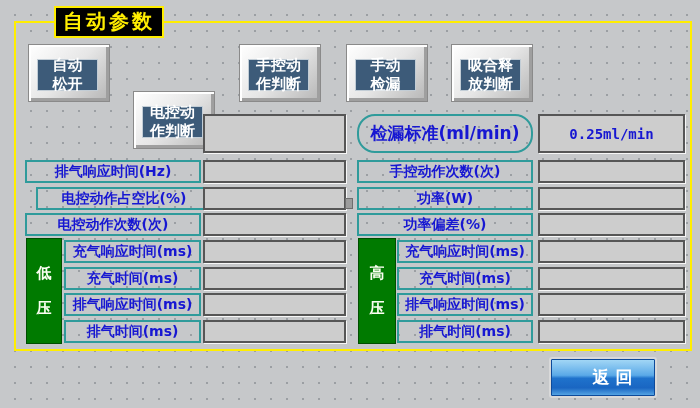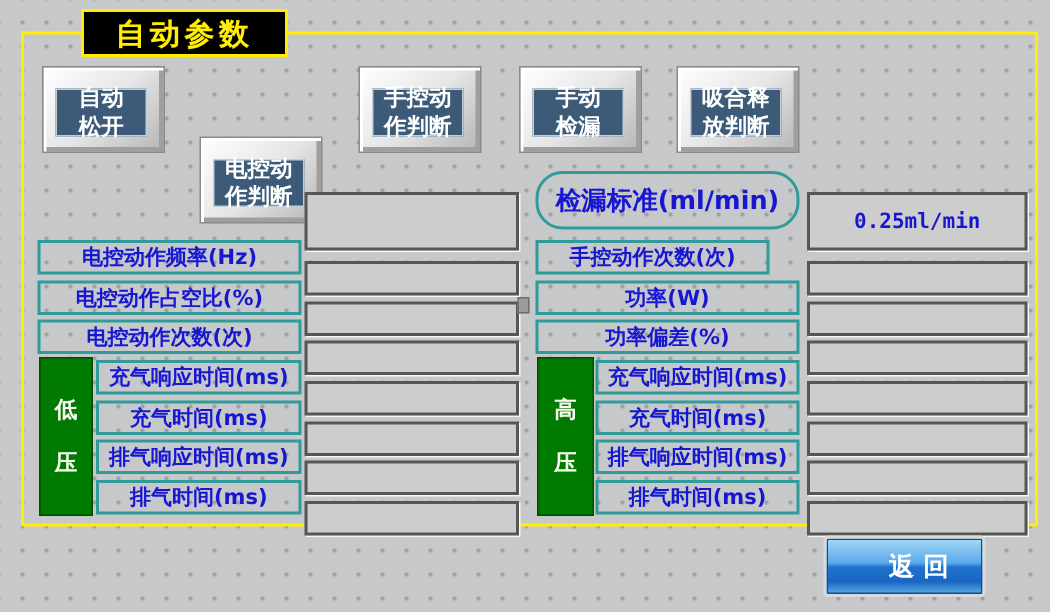--- a/index.html
+++ b/index.html
@@ -9,23 +9,23 @@
     background-color:#c6c8ca;
     background-image:radial-gradient(circle,#9b9fa3 1.1px,transparent 1.5px);
     background-size:16px 16px;background-position:7px 7px;
     font-family:"DejaVu Sans",sans-serif;
   }
   .frame{
     position:absolute;left:14px;top:21px;width:678px;height:330px;
     border:2px solid #ffee00;
   }
   .title-box{
-    position:absolute;left:54px;top:6px;width:138px;height:32px;
+    position:absolute;left:54px;top:6px;width:110px;height:32px;
     background:#000;border:2px solid #ffee00;color:#ffee00;
-    display:flex;align-items:center;justify-content:center;
+    display:flex;justify-content:center;
     font-size:20px;font-weight:bold;letter-spacing:3px;
   }
   .hmi-btn{
     position:absolute;top:44px;width:82px;height:58px;cursor:pointer;
     background:linear-gradient(135deg,#ffffff 0%,#e6e6e6 50%,#b5b5b5 100%);
     border:1px solid #8a8a8a;
     box-shadow:inset 2px 2px 0 #ffffff, inset -3px -3px 0 #9f9f9f;
     padding:14px 11px 10px 8px;
   }
   .hmi-btn .face{
@@ -37,21 +37,20 @@
     position:absolute;height:23px;border:2px solid #2f9b9b;
     color:#1717d2;font-weight:bold;font-size:14px;
     display:flex;align-items:center;justify-content:center;white-space:nowrap;
   }
   .val{
     position:absolute;height:23px;background:#cdcdcd;border:2px solid #565656;
     box-shadow:1px 1px 0 rgba(255,255,255,0.85);
     color:#1717d2;font-weight:bold;font-size:14px;
     display:flex;align-items:center;justify-content:center;
     font-family:"DejaVu Sans Mono","DejaVu Sans",monospace;
-    margin-top:14px;
   }
   .hdr-blue{
     position:absolute;background:#0415dd;color:#fff;border:1px solid #000a80;
     display:flex;align-items:center;justify-content:center;
     font-size:18px;font-weight:bold;letter-spacing:2px;
   }
   .hdr-teal{
     position:absolute;border:2px solid #2f9b9b;color:#1717d2;
     display:flex;align-items:center;justify-content:center;
     font-size:17px;font-weight:bold;white-space:nowrap;
@@ -114,27 +113,27 @@
       <span>吸合释</span>
       <span>放判断</span>
     </div>
   </div>
 
   <div class="val" style="left:203px;top:114px;width:143px;height:39px;">
     <span></span>
   </div>
 
   <div class="lbl" style="left:25px;top:160px;width:176px;">
-    <span>电控动作频率(Hz)</span>
+    <span>排气响应时间(Hz)</span>
   </div>
   <div class="val" style="left:203px;top:160px;width:143px;">
     <span></span>
   </div>
 
-  <div class="lbl" style="left:25px;top:187px;width:176px;">
+  <div class="lbl" style="left:36px;top:187px;width:176px;">
     <span>电控动作占空比(%)</span>
   </div>
   <div class="val" style="left:203px;top:187px;width:143px;">
     <span></span>
   </div>
 
   <div class="lbl" style="left:25px;top:213px;width:176px;">
     <span>电控动作次数(次)</span>
   </div>
   <div class="val" style="left:203px;top:213px;width:143px;">
@@ -176,21 +175,21 @@
 
   <div class="splitter"></div>
 
   <div class="hdr-teal" style="left:357px;top:114px;width:176px;height:39px;border-radius:18px;">
     <span>检漏标准(ml/min)</span>
   </div>
   <div class="val" style="left:538px;top:114px;width:147px;height:39px;">
     <span>0.25ml/min</span>
   </div>
 
-  <div class="lbl" style="left:357px;top:160px;width:156px;">
+  <div class="lbl" style="left:357px;top:160px;width:176px;">
     <span>手控动作次数(次)</span>
   </div>
   <div class="val" style="left:538px;top:160px;width:147px;">
     <span></span>
   </div>
 
   <div class="lbl" style="left:357px;top:187px;width:176px;text-align:center;">
     <span>功率(W)</span>
   </div>
   <div class="val" style="left:538px;top:187px;width:147px;">

